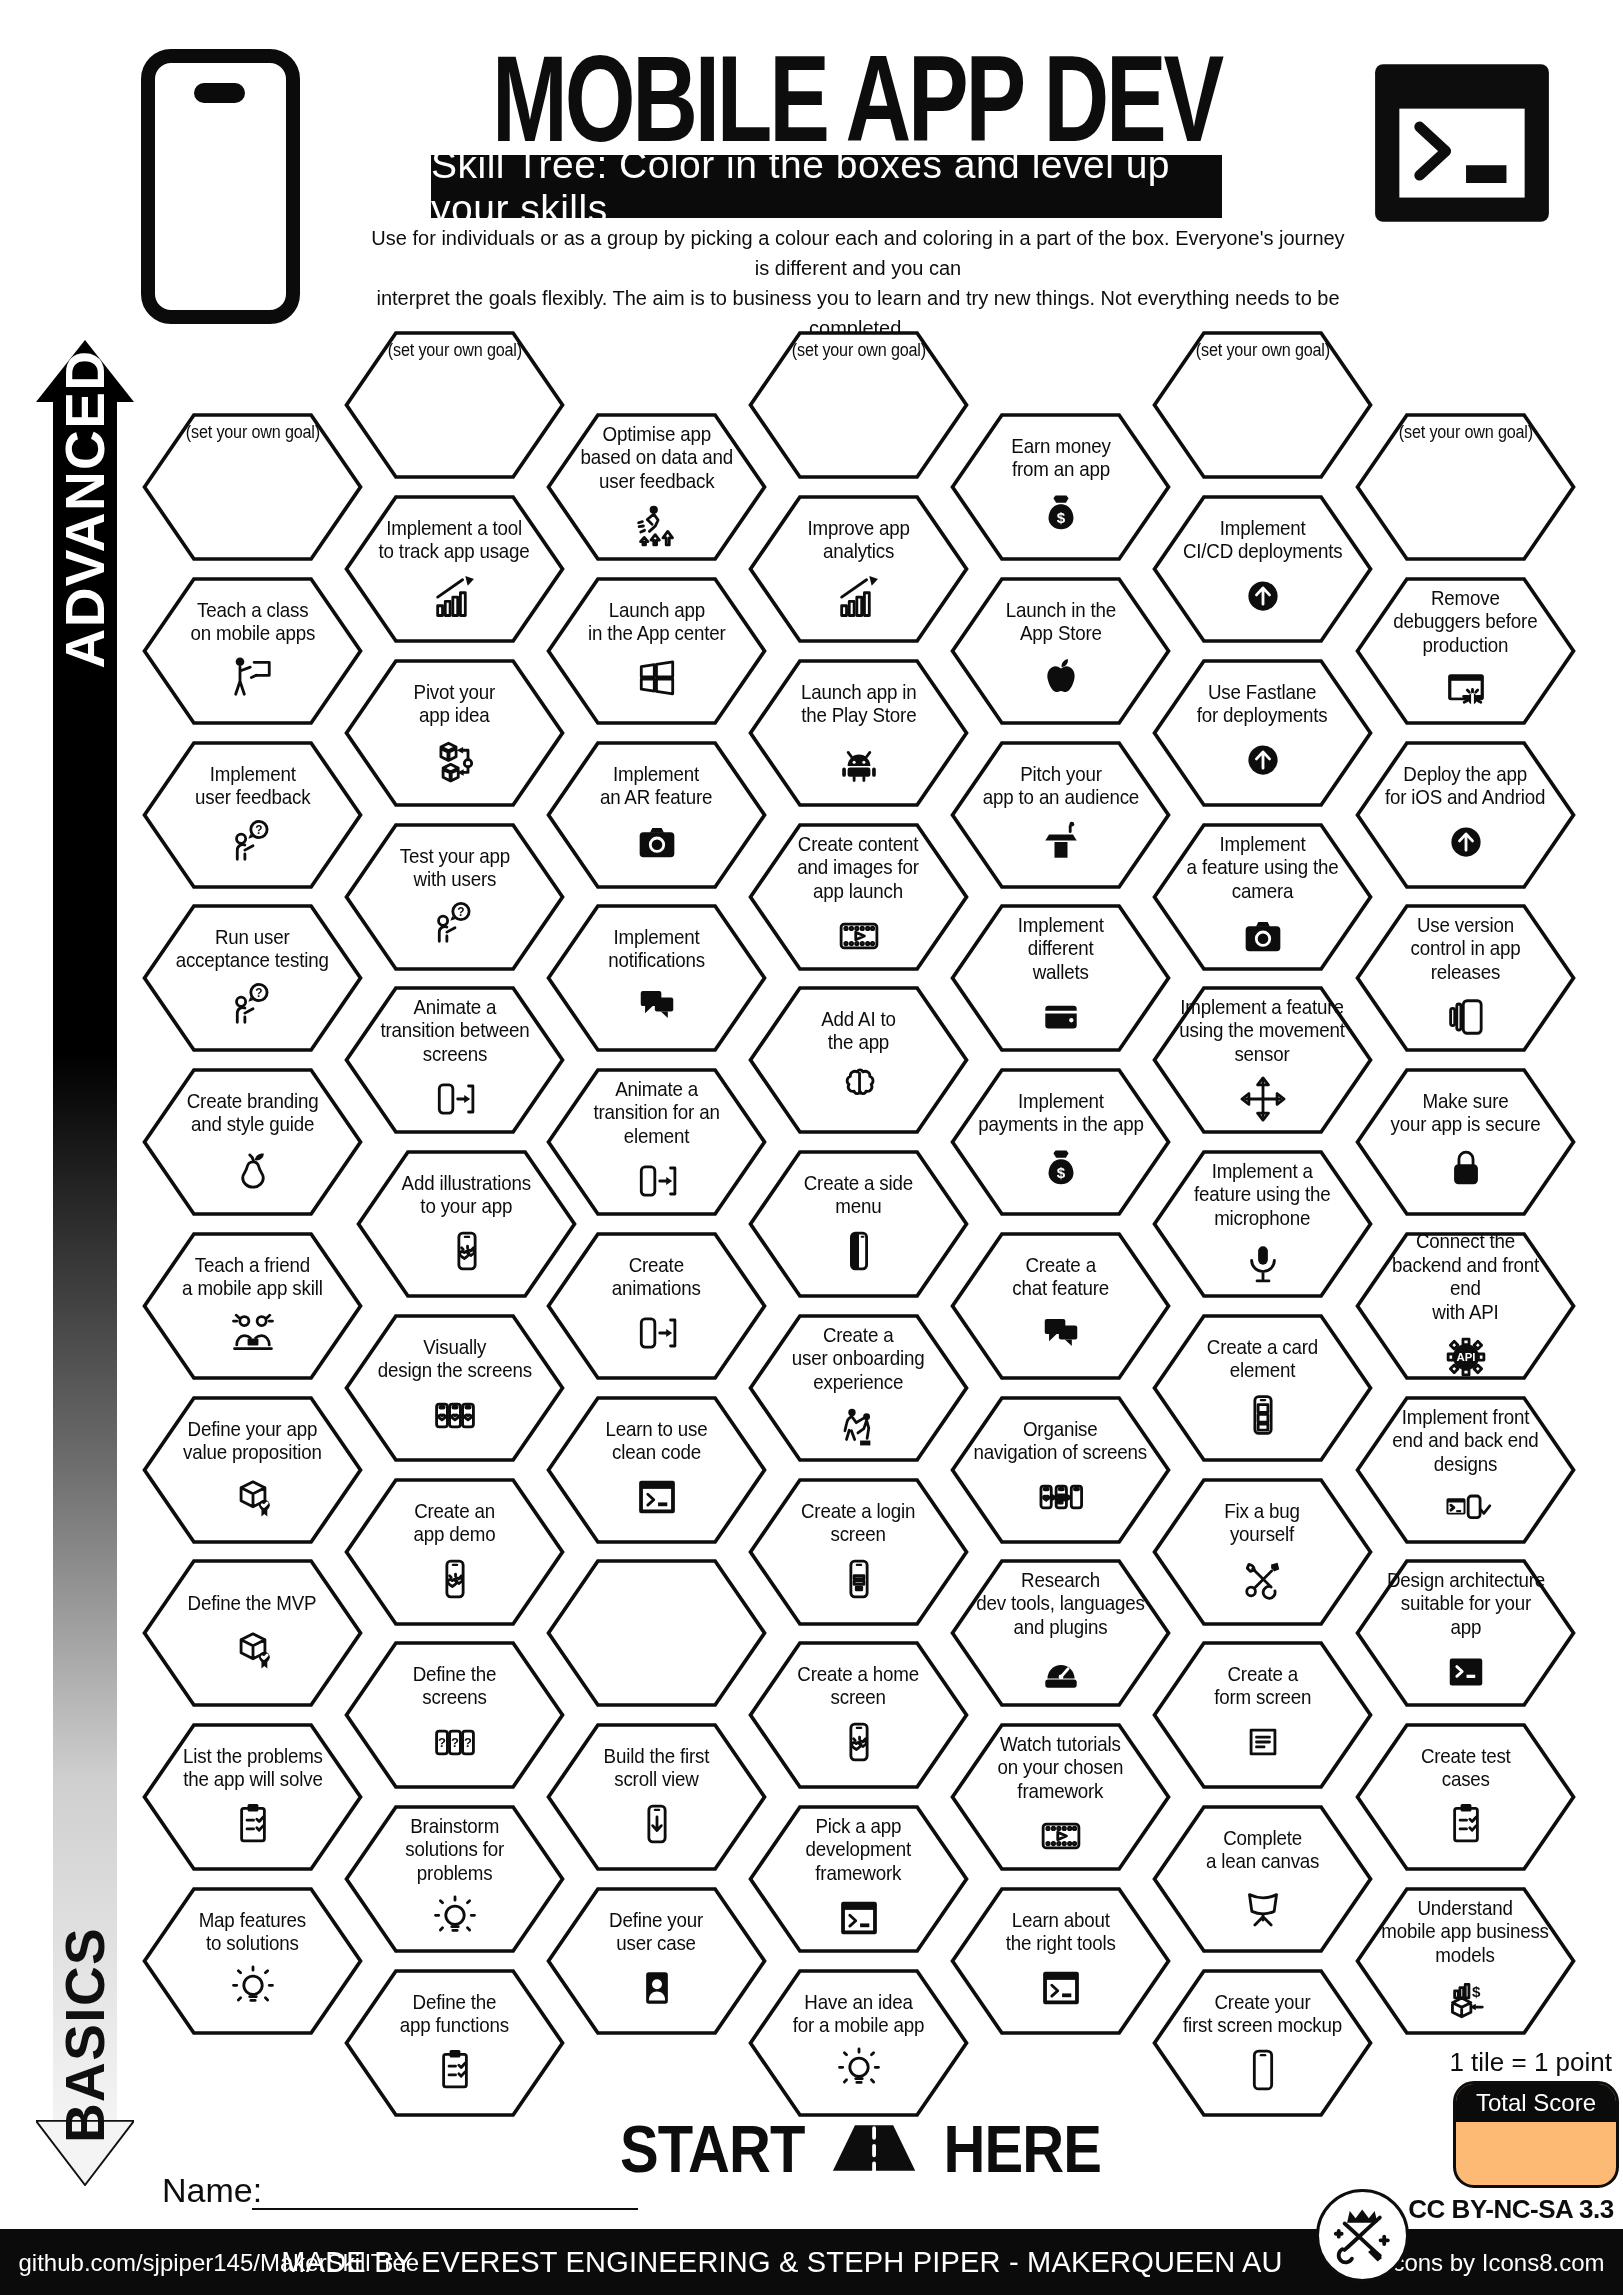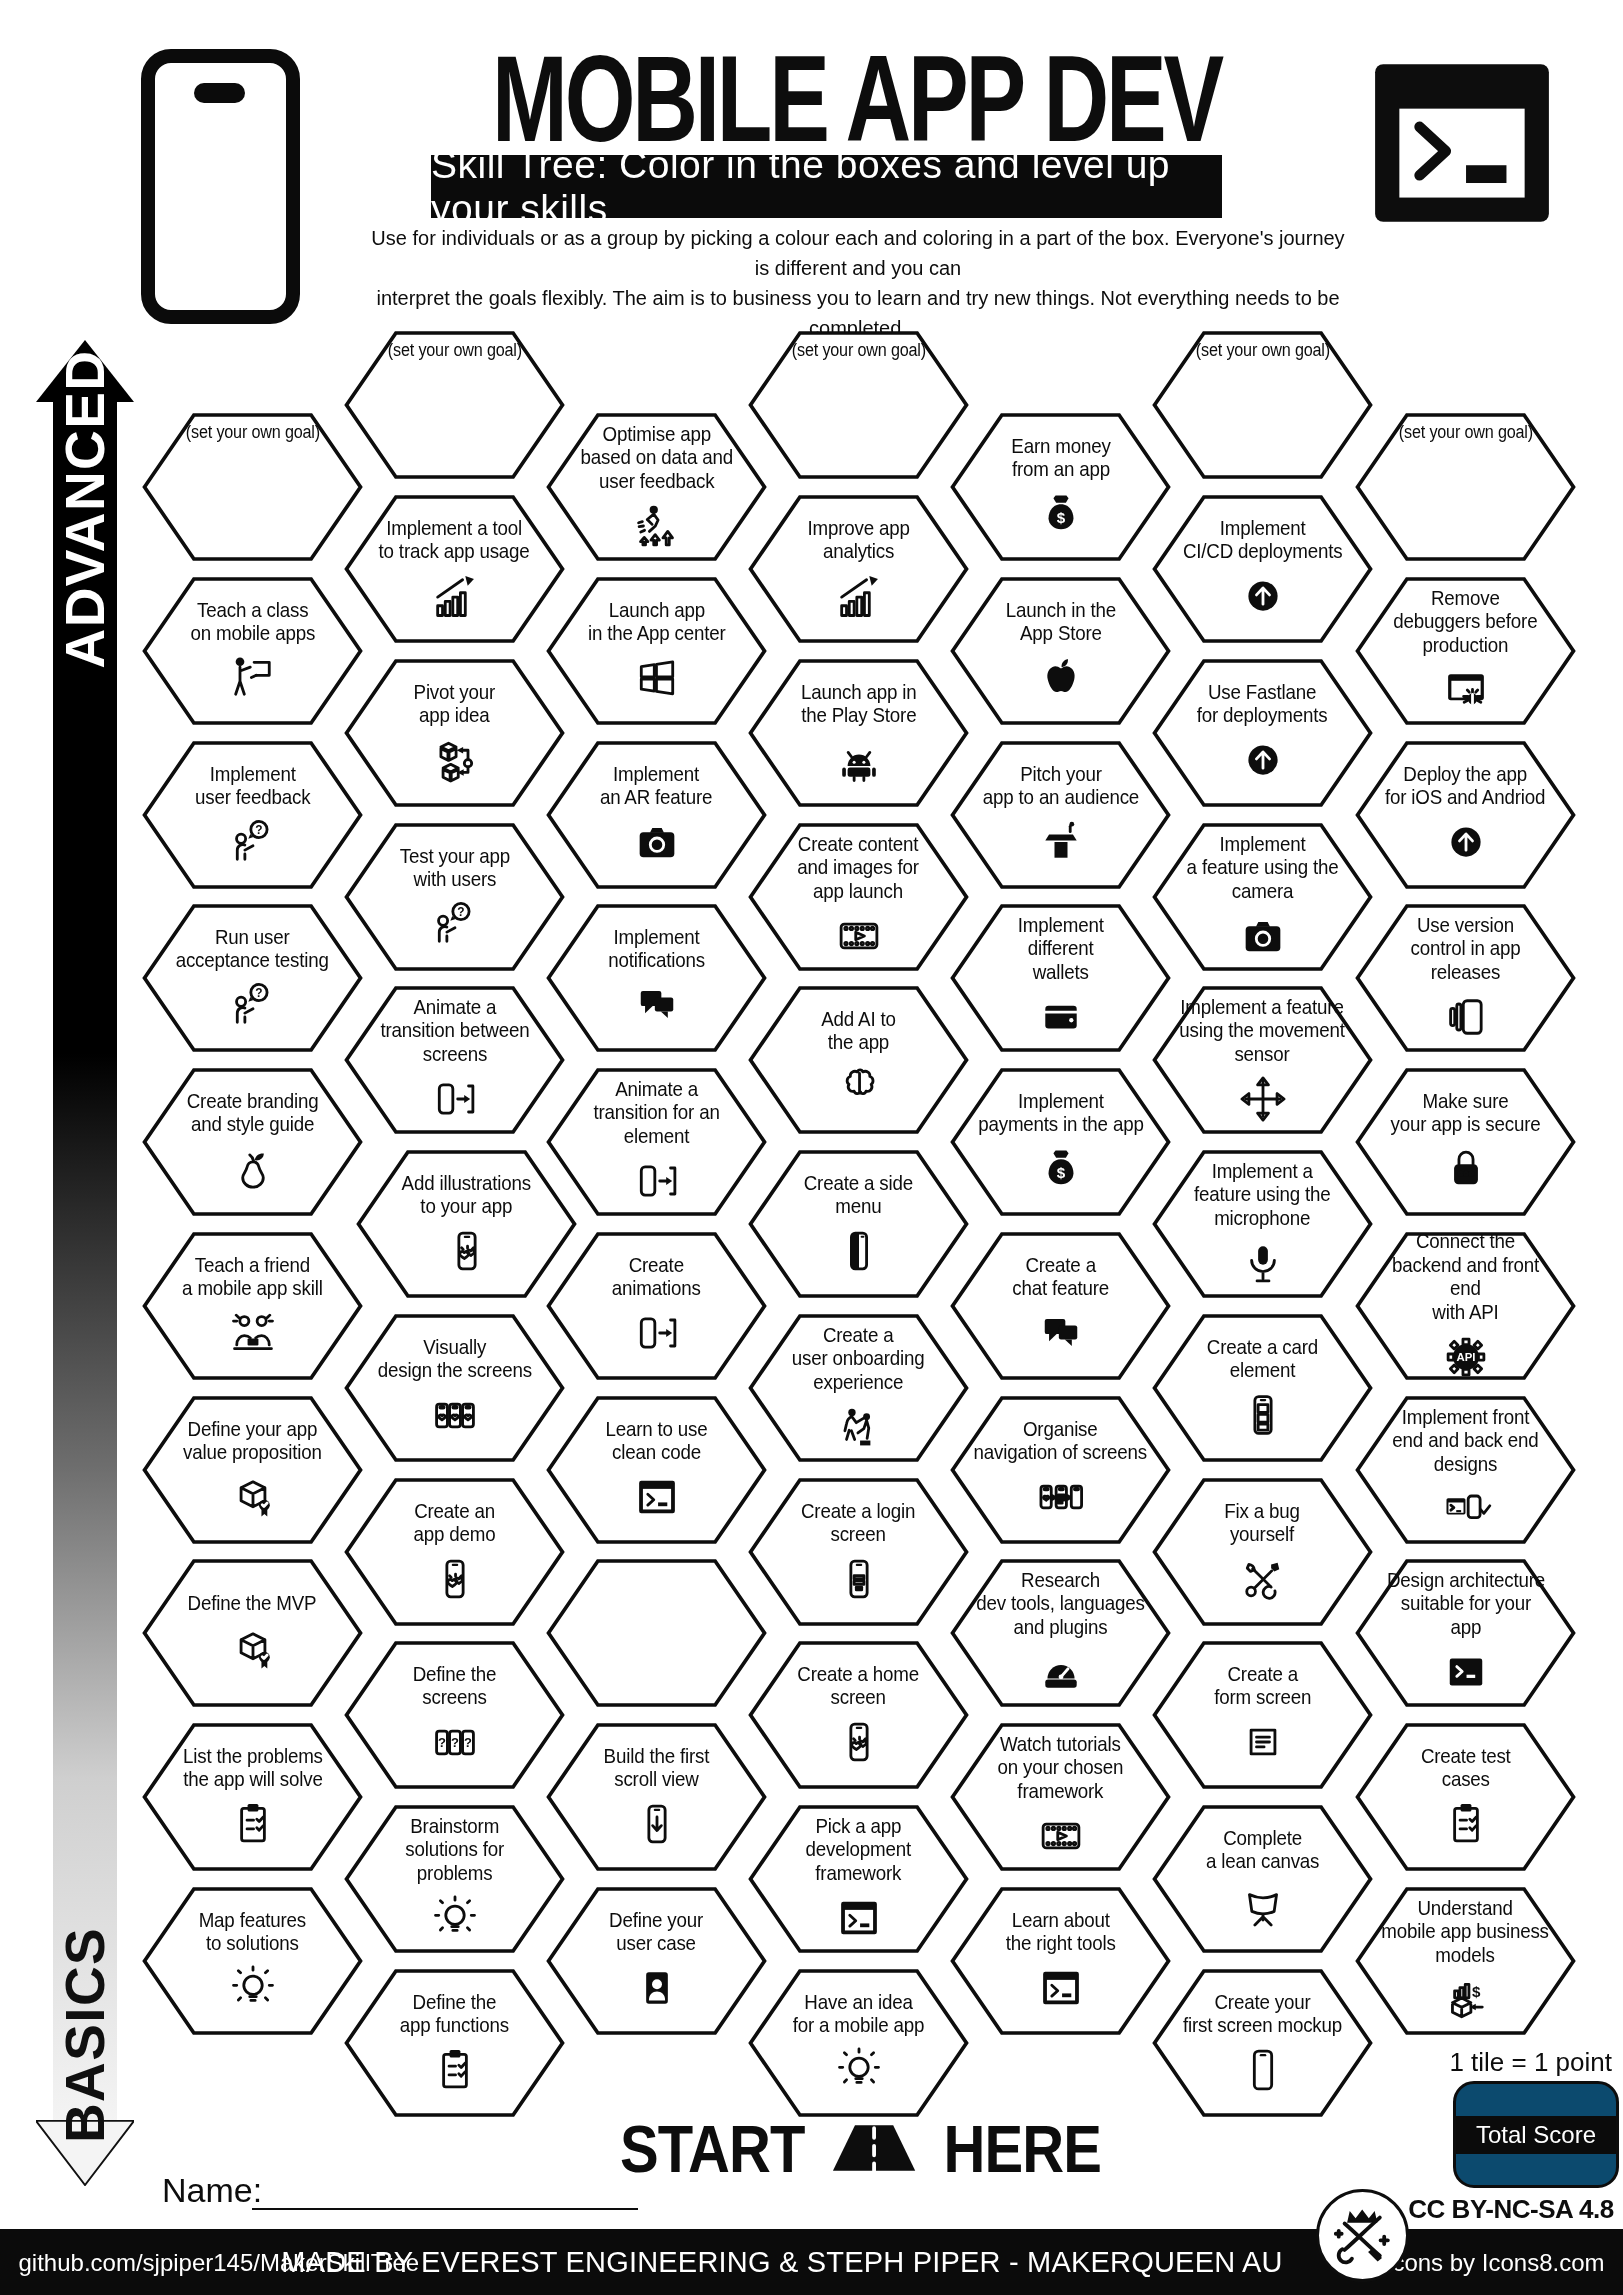--- a/index.html
+++ b/index.html
@@ -55,21 +55,21 @@
   #start-here{position:absolute;left:620px;top:2110px;width:481px;display:flex;align-items:center;
       justify-content:center;gap:25.4px;}
   .start-word{font-size:58px;font-weight:bold;letter-spacing:-0.9px;transform:scaleY(1.15);}
   #road-icon{width:139px;height:76px;}
 
   
   #name-row{position:absolute;left:162px;top:2171px;font-size:34px;}
   #name-line{position:absolute;left:252px;top:2208px;width:386px;height:2.3px;background:#0d0d0d;}
   #tile-note{position:absolute;left:1388px;top:2047px;width:224px;text-align:right;font-size:26px;}
   #score-box{position:absolute;left:1453px;top:2081px;width:160px;height:101px;border:3.7px solid #0d0d0d;
-      border-radius:21px;overflow:hidden;background:#0c4a6e;display:flex;flex-direction:column;justify-content:center;}
+      border-radius:21px;overflow:hidden;background:#fdba74;display:flex;flex-direction:column;justify-content:flex-start;}
   #score-box-bar{height:38px;background:#0b0b0b;color:#fff;display:flex;align-items:center;justify-content:center;
       font-size:24px;}
   #license-text{position:absolute;right:9.3px;top:2194px;font-size:26px;font-weight:bold;letter-spacing:-0.5px;}
   #mq-logo{position:absolute;left:1316px;top:2189px;width:93px;height:93px;border:3.2px solid #0d0d0d;
       border-radius:50%;background:#fff;z-index:6;box-sizing:border-box;padding:8.3px;}
 
   
   #footer-bar{position:absolute;left:0;top:2229px;width:100%;height:67px;background:#0b0b0b;color:#fff;z-index:4;}
   #footer-left{position:absolute;left:18.5px;top:0;height:100%;display:flex;align-items:center;font-size:24px;}
   #footer-center{position:absolute;left:782px;top:0;height:100%;transform:translateX(-50%);display:flex;
@@ -1438,21 +1438,21 @@
   <div id="mq-logo" class="isvg">
     <svg viewBox="0 0 48 48">
       <path d="M12 16 C20 23 28 31 36 38" stroke-width="3"></path>
       <path d="M36 12 C28 19 20 27 12 34" stroke-width="3"></path>
       <path class="f" d="M31 33 l6.5 6.5 -3 2.5 -6.5-6.5z"></path>
       <path d="M10.5 33.5 a4.8 4.8 0 1 0 6.5 6.5" stroke-width="3"></path>
       <path class="f" d="M15.5 7.5 l4 5 4.5-6 4.5 6 4-5 1.8 8 H13.7z"></path>
       <path d="M39 25 v5 M36.5 27.5 h5 M8 21 v4 M6 23 h4" stroke-width="1.8"></path>
     </svg>
   </div>
-  <div id="license-text">CC BY-NC-SA 4.8</div>
+  <div id="license-text">CC BY-NC-SA 3.3</div>
 
   <div id="footer-bar">
     <div id="footer-left">github.com/sjpiper145/MakerSkillTree</div>
     <div id="footer-center">MADE BY EVEREST ENGINEERING &amp; STEPH PIPER  -  MAKERQUEEN AU</div>
     <div id="footer-right">Icons by Icons8.com</div>
   </div>
 
 </div>
 
 

